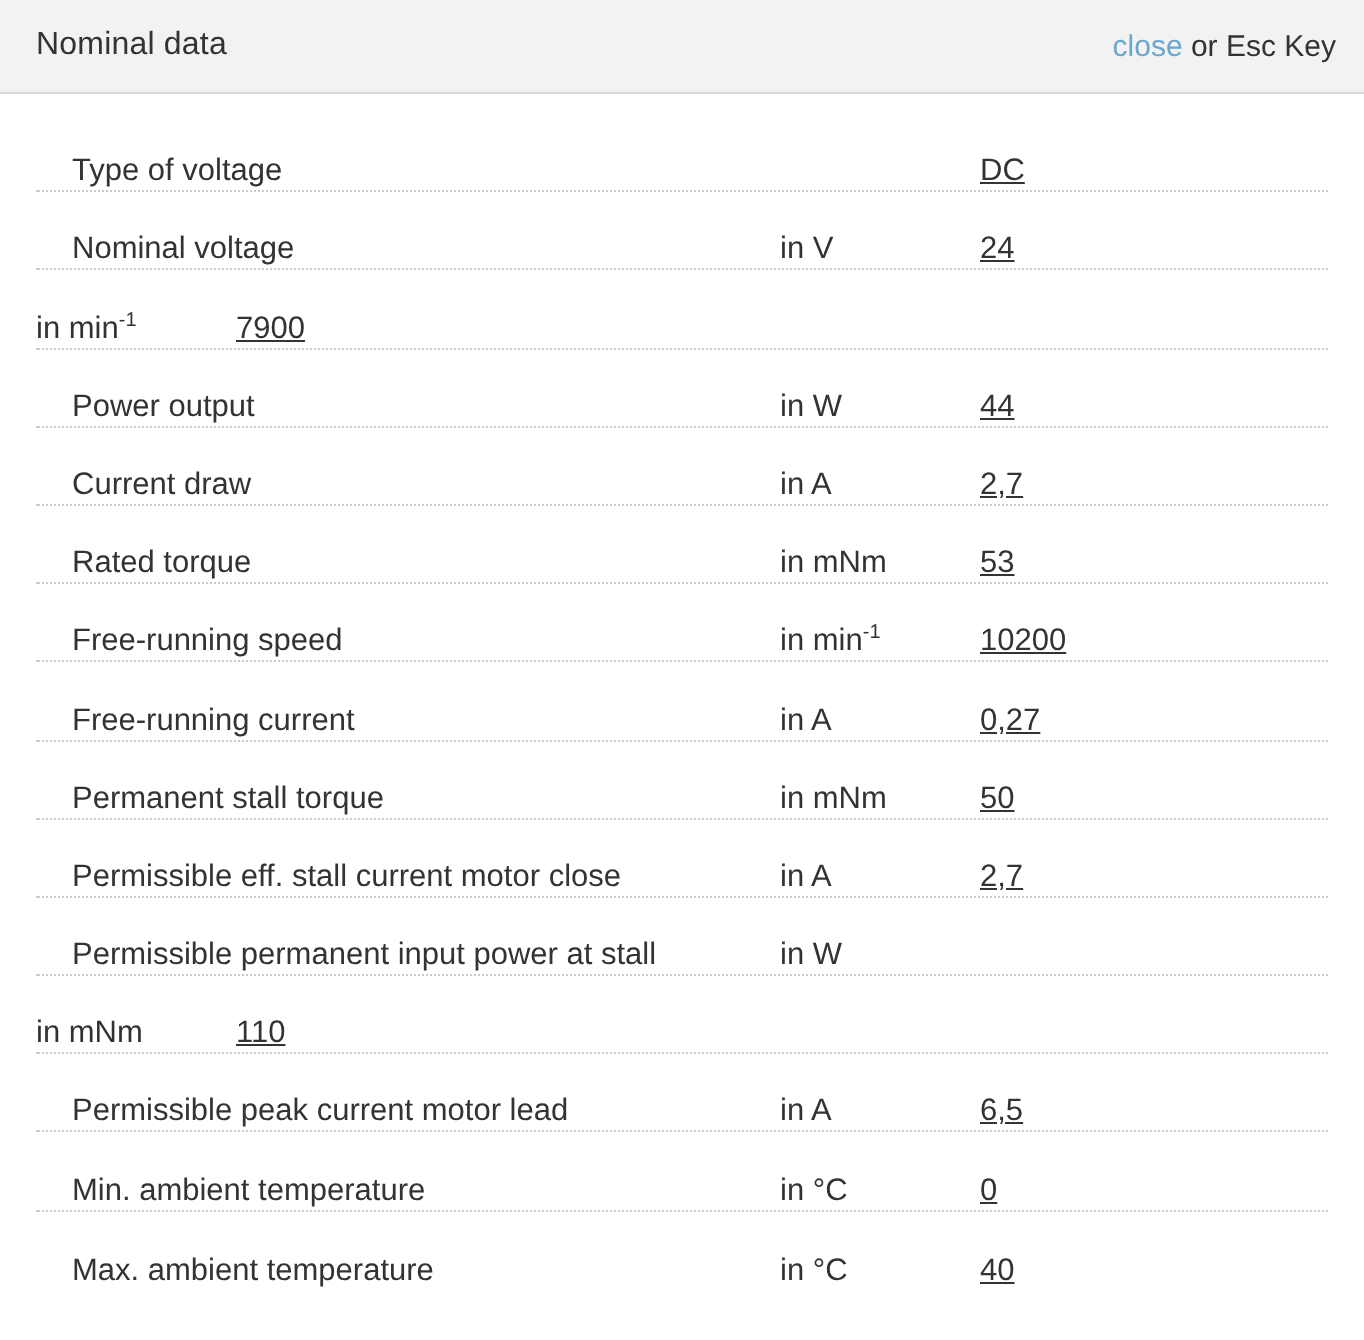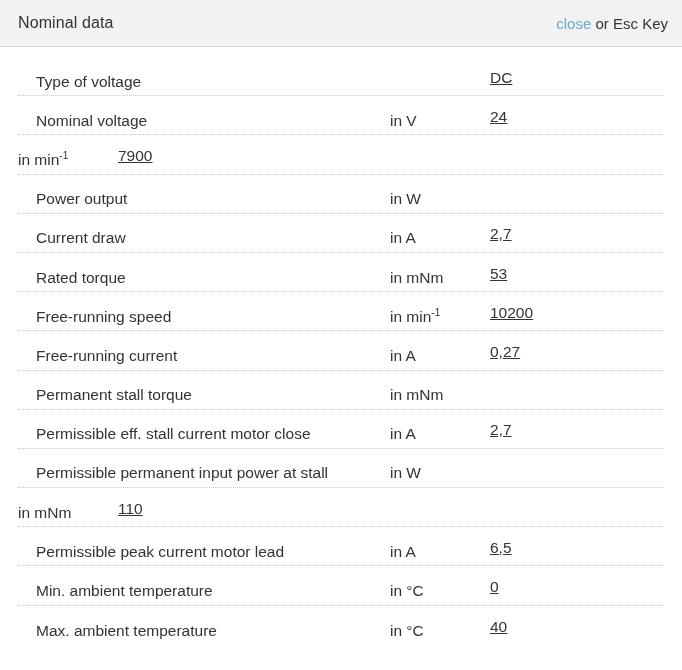--- a/index.html
+++ b/index.html
@@ -50,21 +50,21 @@
   .esctext {
     color: #333333;
   }
   .table {
     flex: 1;
     padding: 10px 0 0 0;
     box-sizing: border-box;
   }
   .row {
     display: flex;
-    align-items: center;
+    align-items: flex-end;
     height: 39.2px;
     box-sizing: border-box;
     border-bottom: 1px dotted #c9c9c9;
     margin: 0 18px 0 18px;
   }
   .row:last-child {
     border-bottom: none;
   }
   .c-label {
     width: 372px;
@@ -116,20 +116,21 @@
         <div class="c-unit"><span>in V</span></div>
         <div class="c-value">24</div>
       </div>
       <div class="row">
         <div class="c-unit"><span>in min</span><sup>-1</sup></div>
         <div class="c-value">7900</div>
       </div>
       <div class="row">
         <div class="c-label">Power output</div>
         <div class="c-unit"><span>in W</span></div>
+        <div class="c-value">44</div>
       </div>
       <div class="row">
         <div class="c-label">Current draw</div>
         <div class="c-unit"><span>in A</span></div>
         <div class="c-value">2,7</div>
       </div>
       <div class="row">
         <div class="c-label">Rated torque</div>
         <div class="c-unit"><span>in mNm</span></div>
         <div class="c-value">53</div>
@@ -140,20 +141,21 @@
         <div class="c-value">10200</div>
       </div>
       <div class="row">
         <div class="c-label">Free-running current</div>
         <div class="c-unit"><span>in A</span></div>
         <div class="c-value">0,27</div>
       </div>
       <div class="row">
         <div class="c-label">Permanent stall torque</div>
         <div class="c-unit"><span>in mNm</span></div>
+        <div class="c-value">50</div>
       </div>
       <div class="row">
         <div class="c-label">Permissible eff. stall current motor close</div>
         <div class="c-unit"><span>in A</span></div>
         <div class="c-value">2,7</div>
       </div>
       <div class="row">
         <div class="c-label">Permissible permanent input power at stall</div>
         <div class="c-unit"><span>in W</span></div>
       </div>

